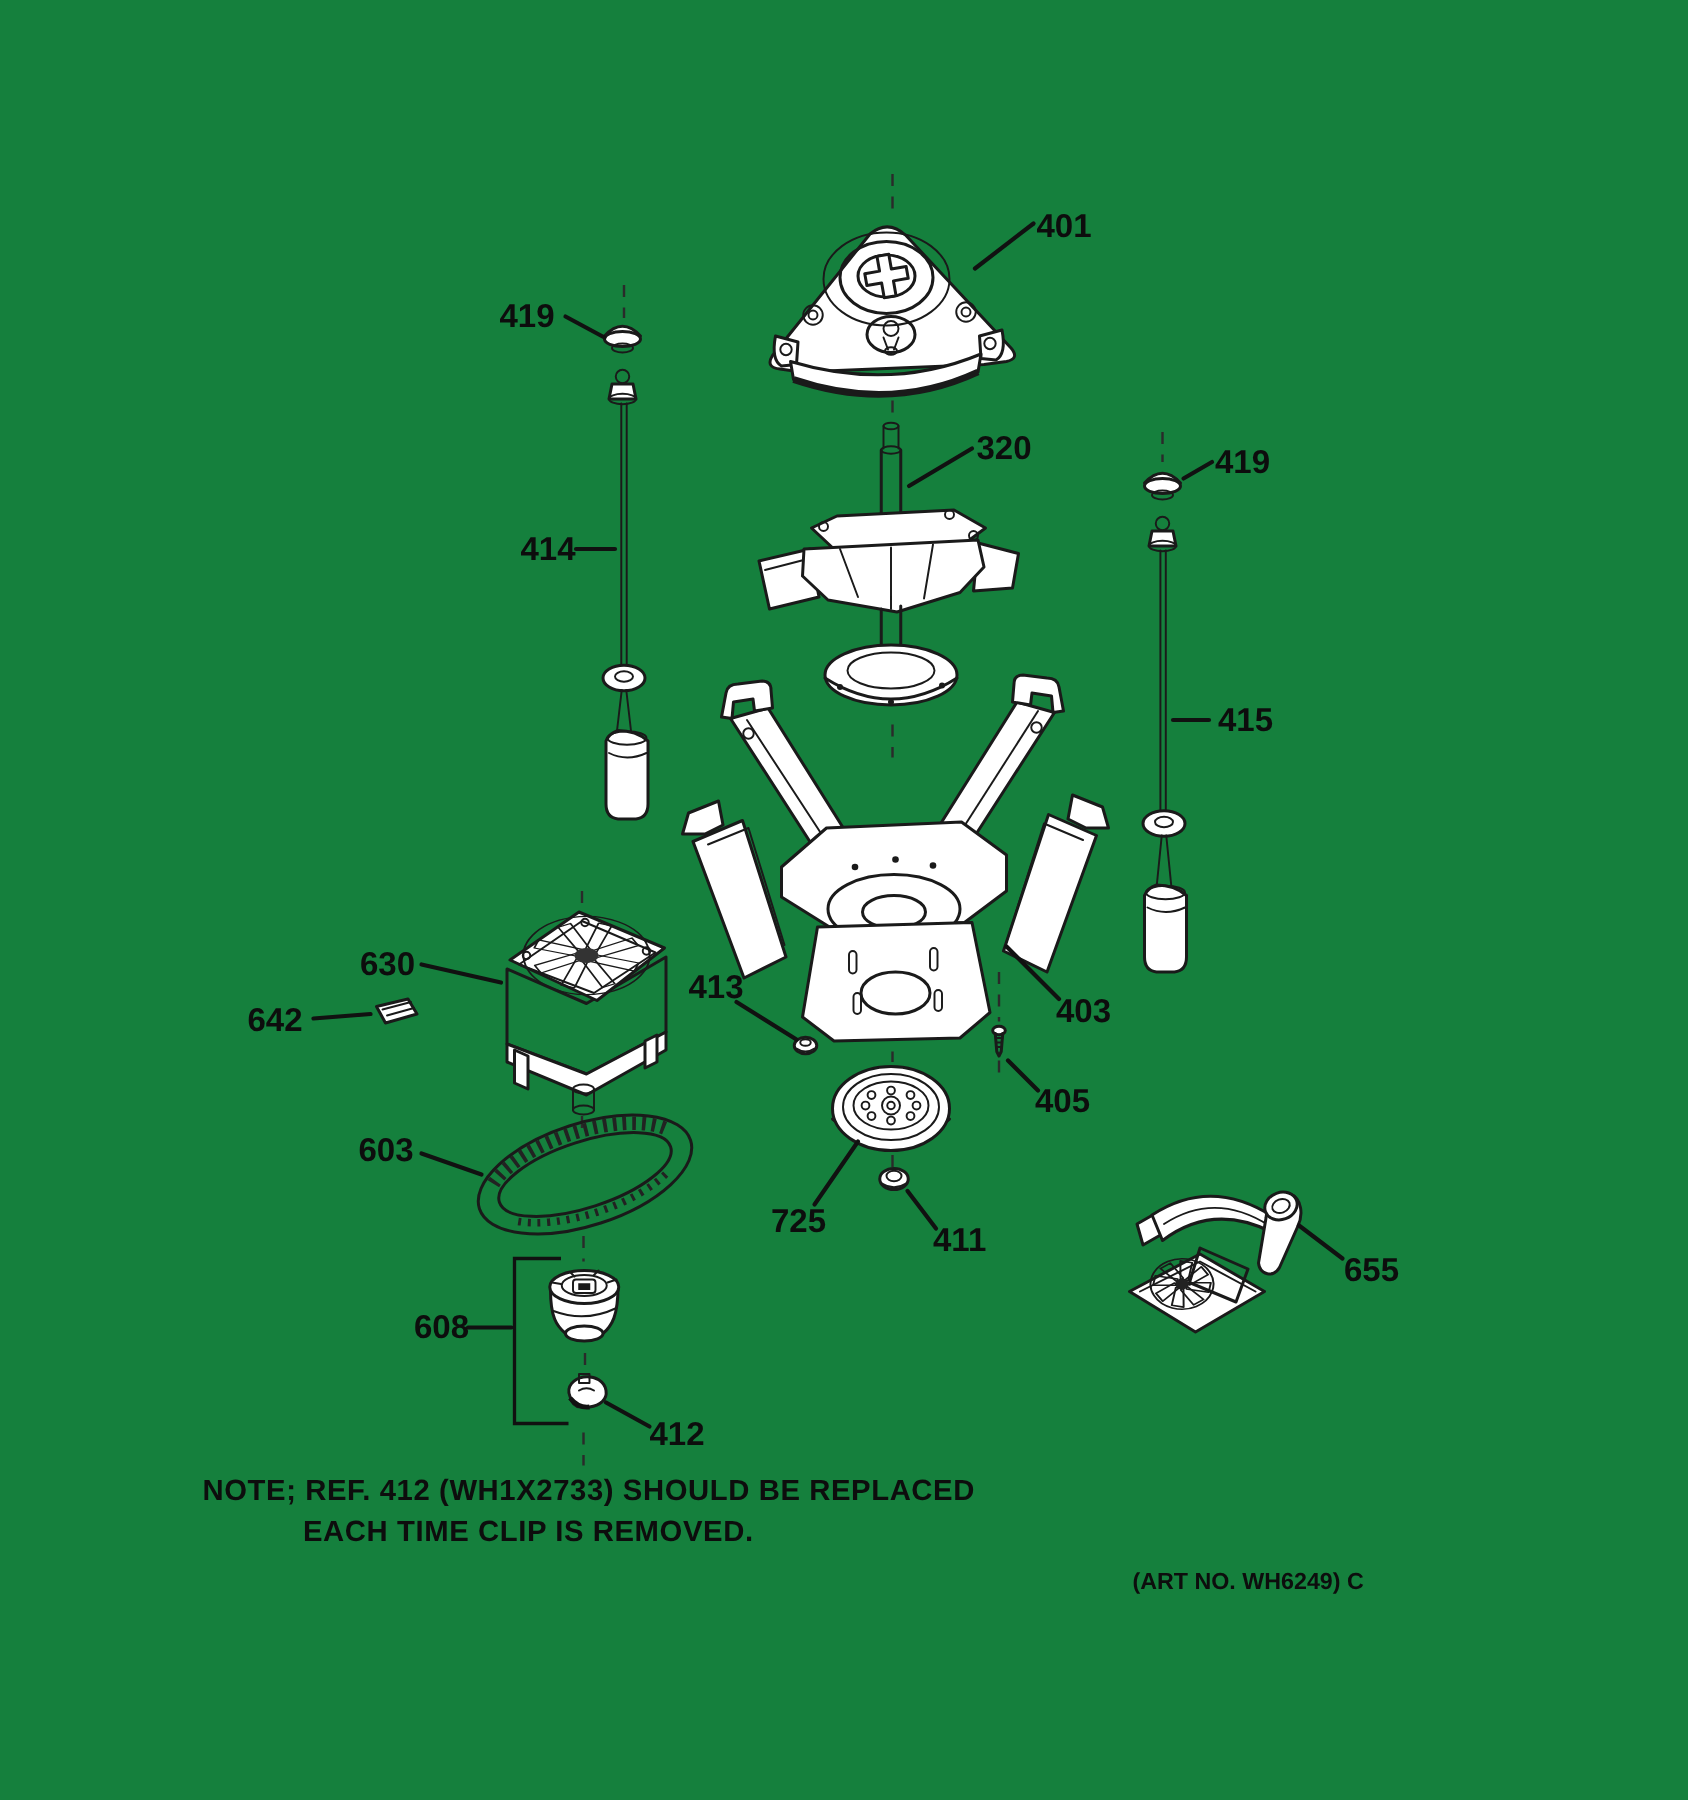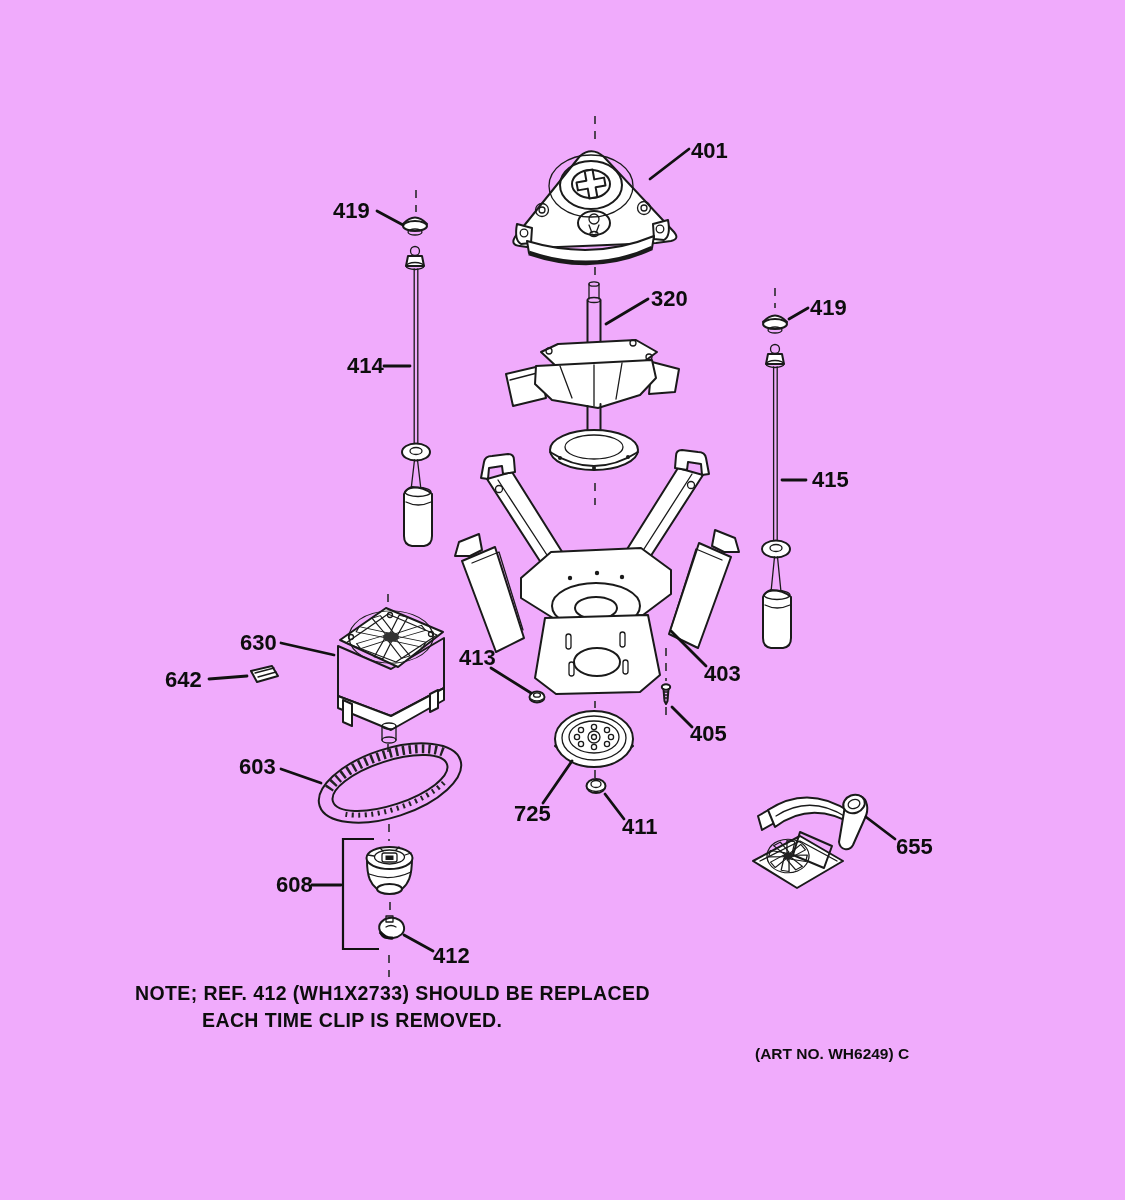--- a/index.html
+++ b/index.html
@@ -1,16 +1,16 @@
 <!DOCTYPE html>
 <html><head>
 <meta charset="utf-8">
 <style>
   html,body{margin:0;padding:0;background:#ffffff;}
-  .page{position:relative;width:1125px;height:1200px;background:#f0abfc;overflow:hidden;
+  .page{position:relative;width:1125px;height:1200px;background:#15803d;overflow:hidden;
         font-family:"Liberation Sans",sans-serif;}
   svg{position:absolute;left:0;top:0;}
   .ln{stroke:#1a1a1a;fill:none;stroke-width:2;stroke-linecap:round;stroke-linejoin:round;}
   .ln-thin{stroke:#1a1a1a;fill:none;stroke-width:1.3;stroke-linecap:round;stroke-linejoin:round;}
   .fill-w{fill:#ffffff;}
   .leader{stroke:#111;stroke-width:2.8;fill:none;stroke-linecap:round;}
   .dash{stroke:#2a2a2a;stroke-width:1.6;fill:none;stroke-dasharray:8 7;}
   .callout{font:700 22px "Liberation Sans",sans-serif;fill:#0d0d0d;}
   .note{font:700 19.5px "Liberation Sans",sans-serif;fill:#0d0d0d;letter-spacing:.4px;}
   .artno{font:700 15.5px "Liberation Sans",sans-serif;fill:#0d0d0d;}

